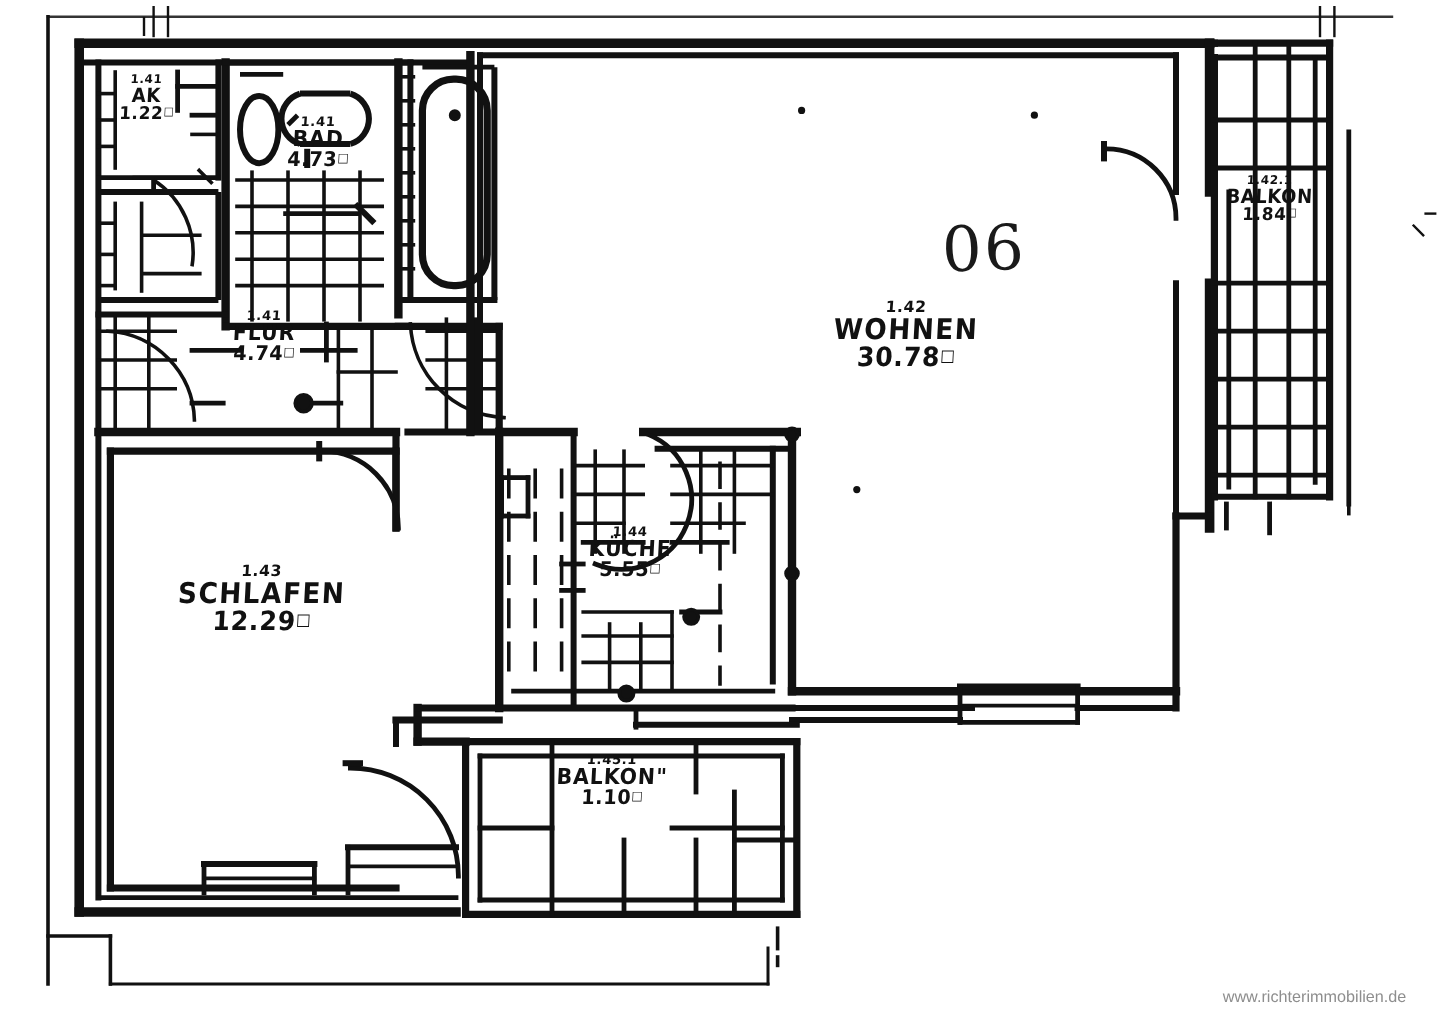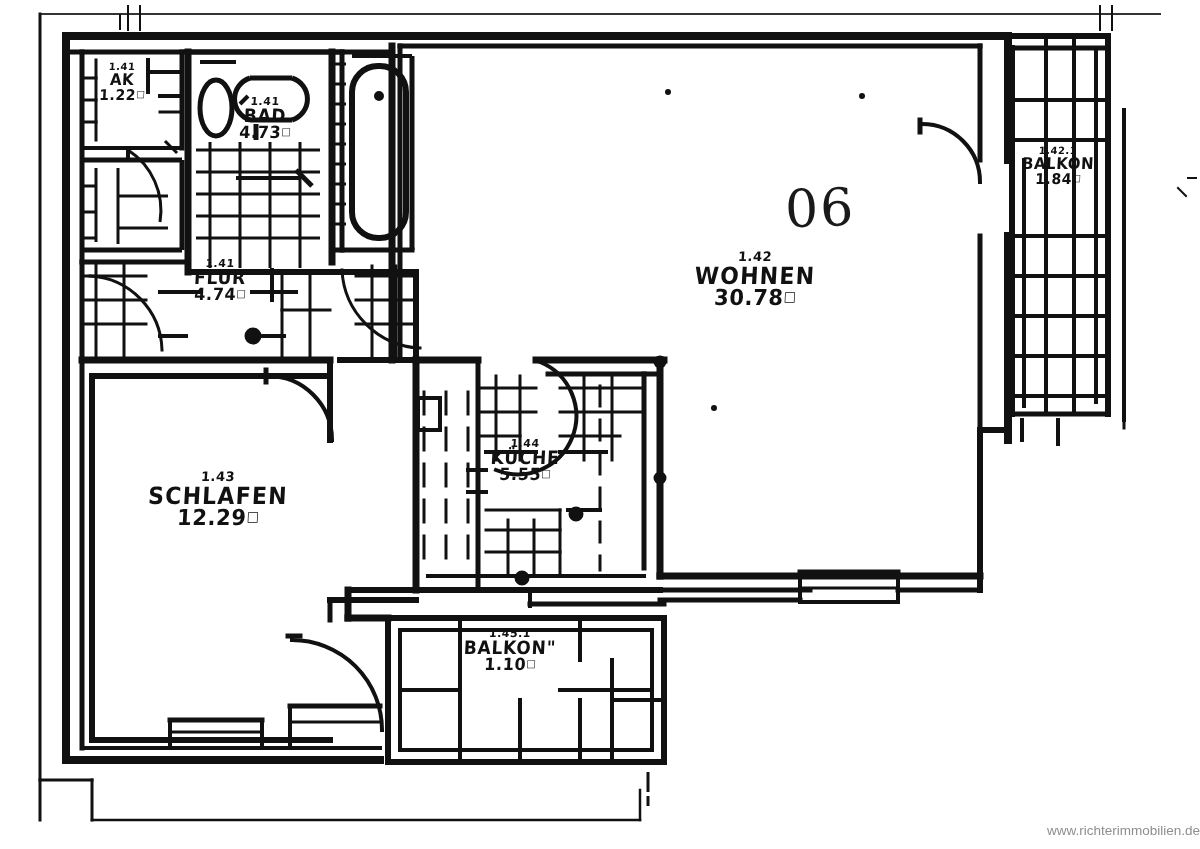--- a/index.html
+++ b/index.html
@@ -73,21 +73,21 @@
     font-family: "DejaVu Serif", serif;
     font-size: 52px;
     font-weight: 400;
     color: #1a1a1a;
     letter-spacing: 2px;
     transform: rotate(-2deg);
     user-select: none;
   }
   #watermark {
     position: absolute;
-    right: 0;
+    right: 28px;
     bottom: 8px;
     text-align: right;
     color: #8e8e8e;
     font-family: "Liberation Sans", sans-serif;
     font-size: 13.5px;
     line-height: 1.45;
     user-select: none;
   }
   #watermark .wm-line { display: block; }
 </style>

